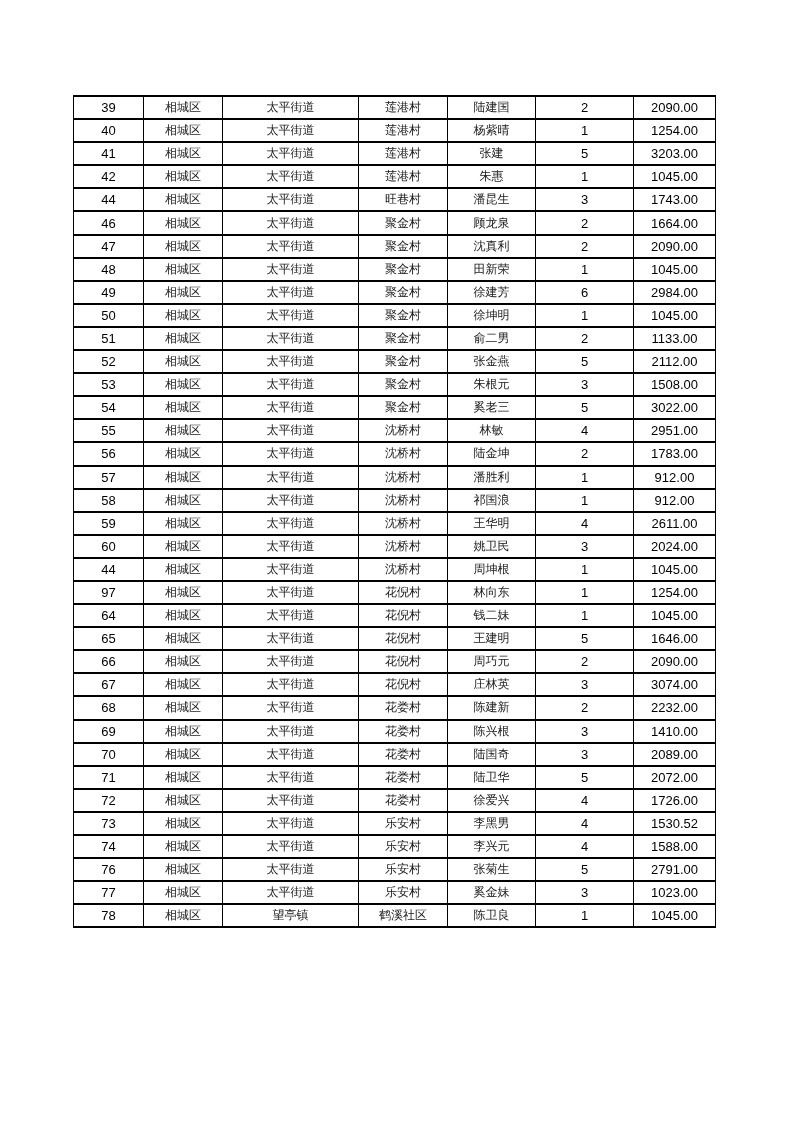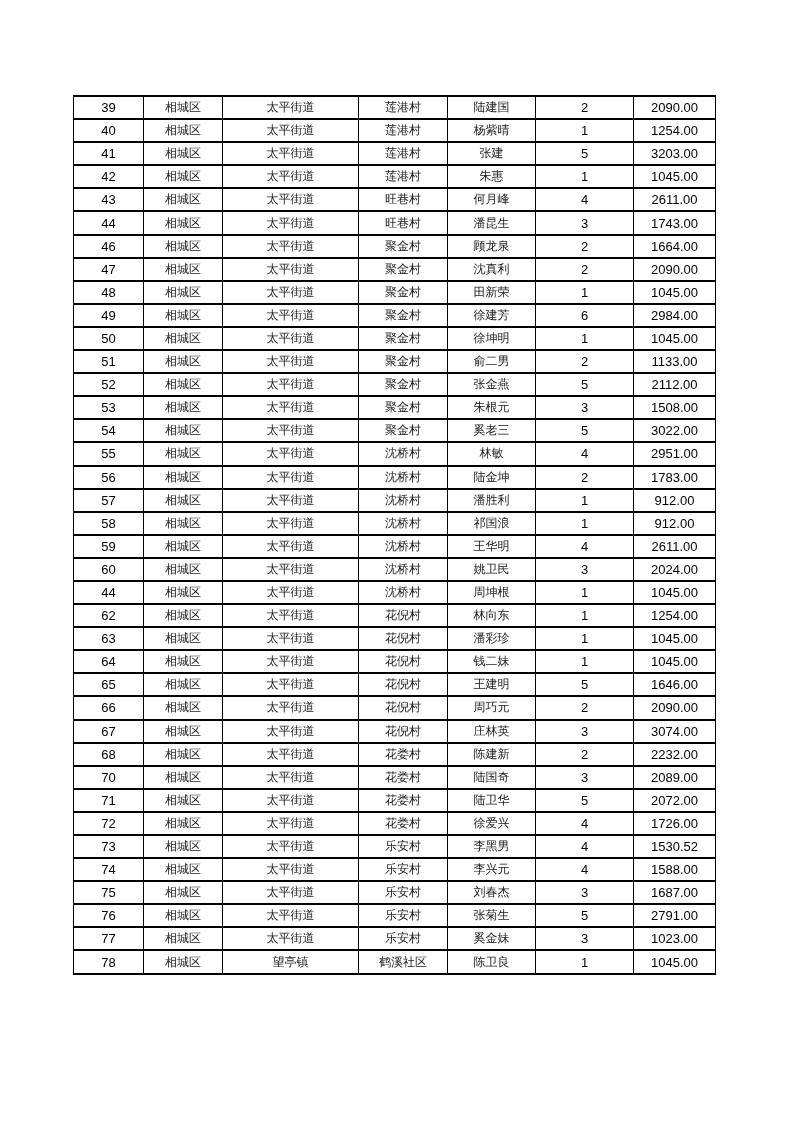--- a/index.html
+++ b/index.html
@@ -101,29 +101,20 @@
         <tr>
           <td class="t-num">42</td>
           <td class="t-cjk">相城区</td>
           <td class="t-cjk">太平街道</td>
           <td class="t-cjk">莲港村</td>
           <td class="t-cjk">朱惠</td>
           <td class="t-num">1</td>
           <td class="t-num">1045.00</td>
         </tr>
         <tr>
-          <td class="t-num">43</td>
-          <td class="t-cjk">相城区</td>
-          <td class="t-cjk">太平街道</td>
-          <td class="t-cjk">旺巷村</td>
-          <td class="t-cjk">何月峰</td>
-          <td class="t-num">4</td>
-          <td class="t-num">2611.00</td>
-        </tr>
-        <tr>
           <td class="t-num">44</td>
           <td class="t-cjk">相城区</td>
           <td class="t-cjk">太平街道</td>
           <td class="t-cjk">旺巷村</td>
           <td class="t-cjk">潘昆生</td>
           <td class="t-num">3</td>
           <td class="t-num">1743.00</td>
         </tr>
         <tr>
           <td class="t-num">46</td>
@@ -263,38 +254,29 @@
         <tr>
           <td class="t-num">44</td>
           <td class="t-cjk">相城区</td>
           <td class="t-cjk">太平街道</td>
           <td class="t-cjk">沈桥村</td>
           <td class="t-cjk">周坤根</td>
           <td class="t-num">1</td>
           <td class="t-num">1045.00</td>
         </tr>
         <tr>
-          <td class="t-num">62</td>
+          <td class="t-num">97</td>
           <td class="t-cjk">相城区</td>
           <td class="t-cjk">太平街道</td>
           <td class="t-cjk">花倪村</td>
           <td class="t-cjk">林向东</td>
           <td class="t-num">1</td>
           <td class="t-num">1254.00</td>
         </tr>
         <tr>
-          <td class="t-num">63</td>
-          <td class="t-cjk">相城区</td>
-          <td class="t-cjk">太平街道</td>
-          <td class="t-cjk">花倪村</td>
-          <td class="t-cjk">潘彩珍</td>
-          <td class="t-num">1</td>
-          <td class="t-num">1045.00</td>
-        </tr>
-        <tr>
           <td class="t-num">64</td>
           <td class="t-cjk">相城区</td>
           <td class="t-cjk">太平街道</td>
           <td class="t-cjk">花倪村</td>
           <td class="t-cjk">钱二妹</td>
           <td class="t-num">1</td>
           <td class="t-num">1045.00</td>
         </tr>
         <tr>
           <td class="t-num">65</td>
@@ -324,20 +306,29 @@
           <td class="t-num">3074.00</td>
         </tr>
         <tr>
           <td class="t-num">68</td>
           <td class="t-cjk">相城区</td>
           <td class="t-cjk">太平街道</td>
           <td class="t-cjk">花娄村</td>
           <td class="t-cjk">陈建新</td>
           <td class="t-num">2</td>
           <td class="t-num">2232.00</td>
+        </tr>
+        <tr>
+          <td class="t-num">69</td>
+          <td class="t-cjk">相城区</td>
+          <td class="t-cjk">太平街道</td>
+          <td class="t-cjk">花娄村</td>
+          <td class="t-cjk">陈兴根</td>
+          <td class="t-num">3</td>
+          <td class="t-num">1410.00</td>
         </tr>
         <tr>
           <td class="t-num">70</td>
           <td class="t-cjk">相城区</td>
           <td class="t-cjk">太平街道</td>
           <td class="t-cjk">花娄村</td>
           <td class="t-cjk">陆国奇</td>
           <td class="t-num">3</td>
           <td class="t-num">2089.00</td>
         </tr>
@@ -369,29 +360,20 @@
           <td class="t-num">1530.52</td>
         </tr>
         <tr>
           <td class="t-num">74</td>
           <td class="t-cjk">相城区</td>
           <td class="t-cjk">太平街道</td>
           <td class="t-cjk">乐安村</td>
           <td class="t-cjk">李兴元</td>
           <td class="t-num">4</td>
           <td class="t-num">1588.00</td>
-        </tr>
-        <tr>
-          <td class="t-num">75</td>
-          <td class="t-cjk">相城区</td>
-          <td class="t-cjk">太平街道</td>
-          <td class="t-cjk">乐安村</td>
-          <td class="t-cjk">刘春杰</td>
-          <td class="t-num">3</td>
-          <td class="t-num">1687.00</td>
         </tr>
         <tr>
           <td class="t-num">76</td>
           <td class="t-cjk">相城区</td>
           <td class="t-cjk">太平街道</td>
           <td class="t-cjk">乐安村</td>
           <td class="t-cjk">张菊生</td>
           <td class="t-num">5</td>
           <td class="t-num">2791.00</td>
         </tr>

